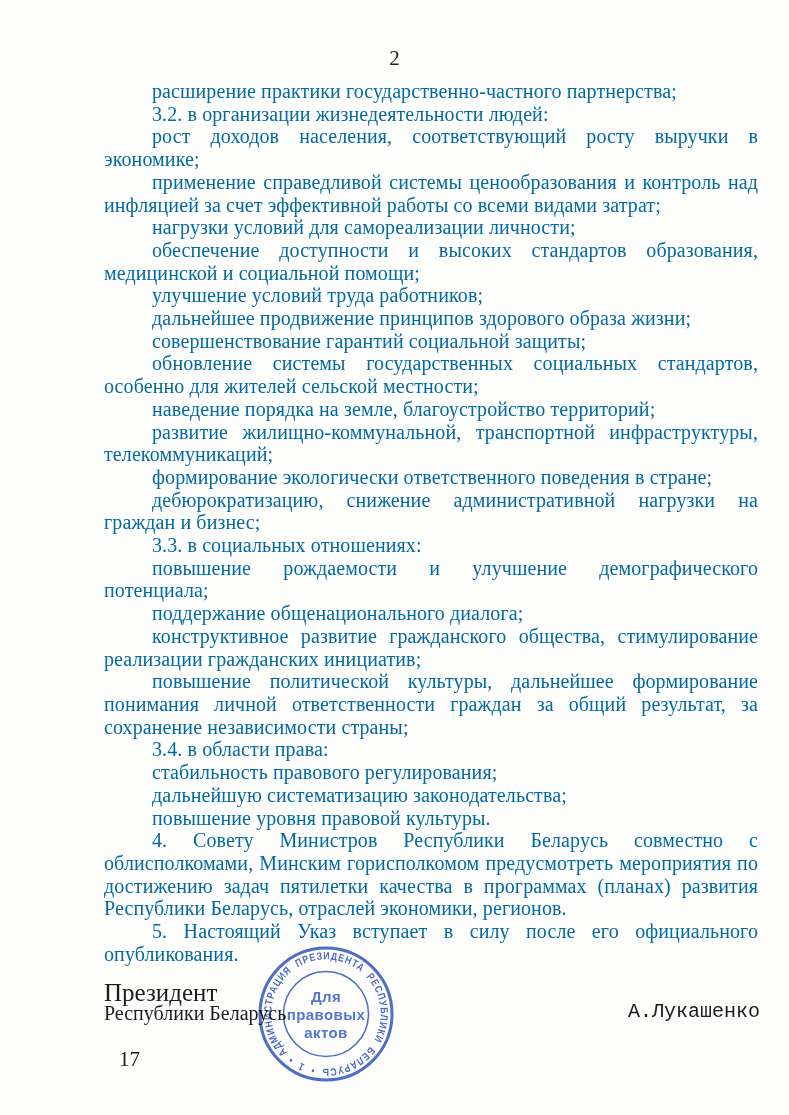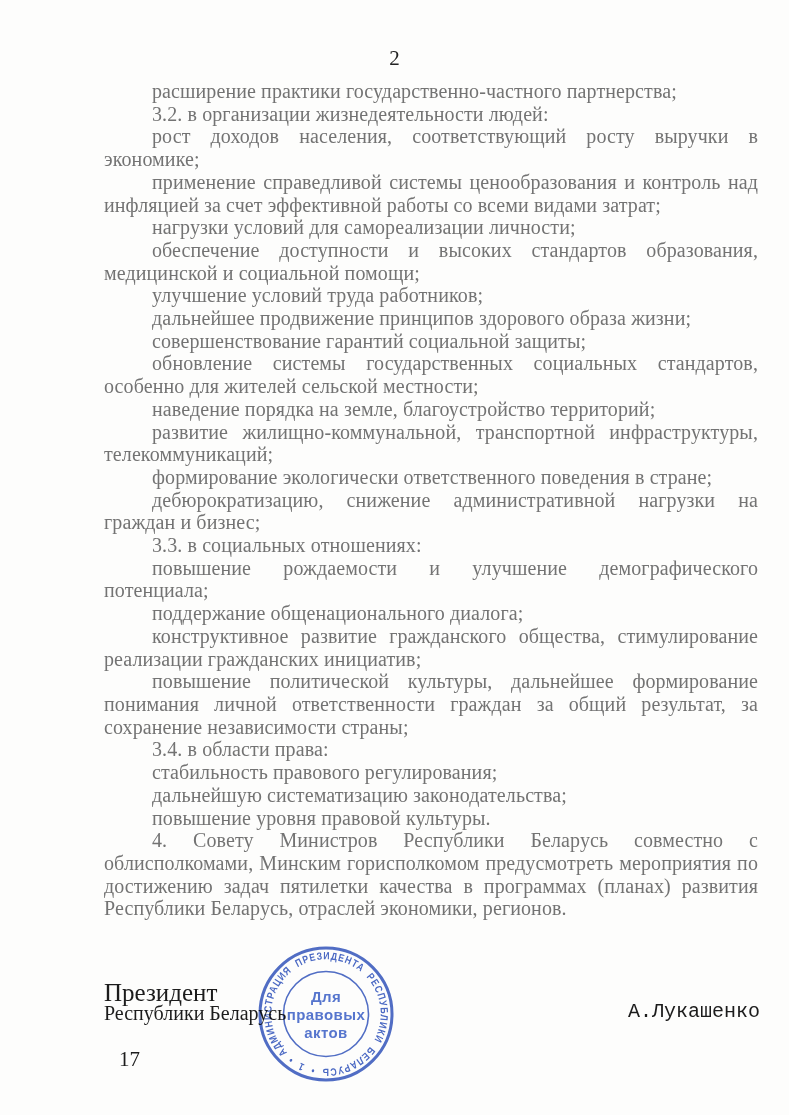--- a/index.html
+++ b/index.html
@@ -26,21 +26,21 @@
     top: 80px;
     left: 104px;
     width: 654px;
   }
   .doc-body p {
     margin: 0;
     font-size: 20px;
     line-height: 22.7px;
     text-align: justify;
     text-indent: 48px;
-    color: #737373;
+    color: #0369a1;
     letter-spacing: 0.1px;
   }
   .sig-left-1 { position: absolute; left: 104px; top: 979px; font-size: 25px; }
   .sig-left-2 { position: absolute; left: 104px; top: 1002px; font-size: 20px; }
   .sig-right  { position: absolute; left: 628px; top: 1000px; font-size: 20px; font-family: Liberation Mono, monospace; }
   .reg-number { position: absolute; left: 104px; top: 1047px; font-size: 21px; margin-left: 15px; }
   .stamp {
     position: absolute;
     left: 256px;
     top: 944px;
@@ -90,20 +90,21 @@
       <p>3.3. в социальных отношениях:</p>
       <p>повышение рождаемости и улучшение демографического потенциала;</p>
       <p>поддержание общенационального диалога;</p>
       <p>конструктивное развитие гражданского общества, стимулирование реализации гражданских инициатив;</p>
       <p>повышение политической культуры, дальнейшее формирование понимания личной ответственности граждан за общий результат, за сохранение независимости страны;</p>
       <p>3.4. в области права:</p>
       <p>стабильность правового регулирования;</p>
       <p>дальнейшую систематизацию законодательства;</p>
       <p>повышение уровня правовой культуры.</p>
       <p>4. Совету Министров Республики Беларусь совместно с облисполкомами, Минским горисполкомом предусмотреть мероприятия по достижению задач пятилетки качества в программах (планах) развития Республики Беларусь, отраслей экономики, регионов.</p>
+      <p>5. Настоящий Указ вступает в силу после его официального опубликования.</p>
     </div>
 
   <div class="sig-left-1">Президент</div>
 
   <div class="sig-left-2">Республики Беларусь</div>
 
   <div class="sig-right">А.Лукашенко</div>
 
   <div class="reg-number">17</div>
 

